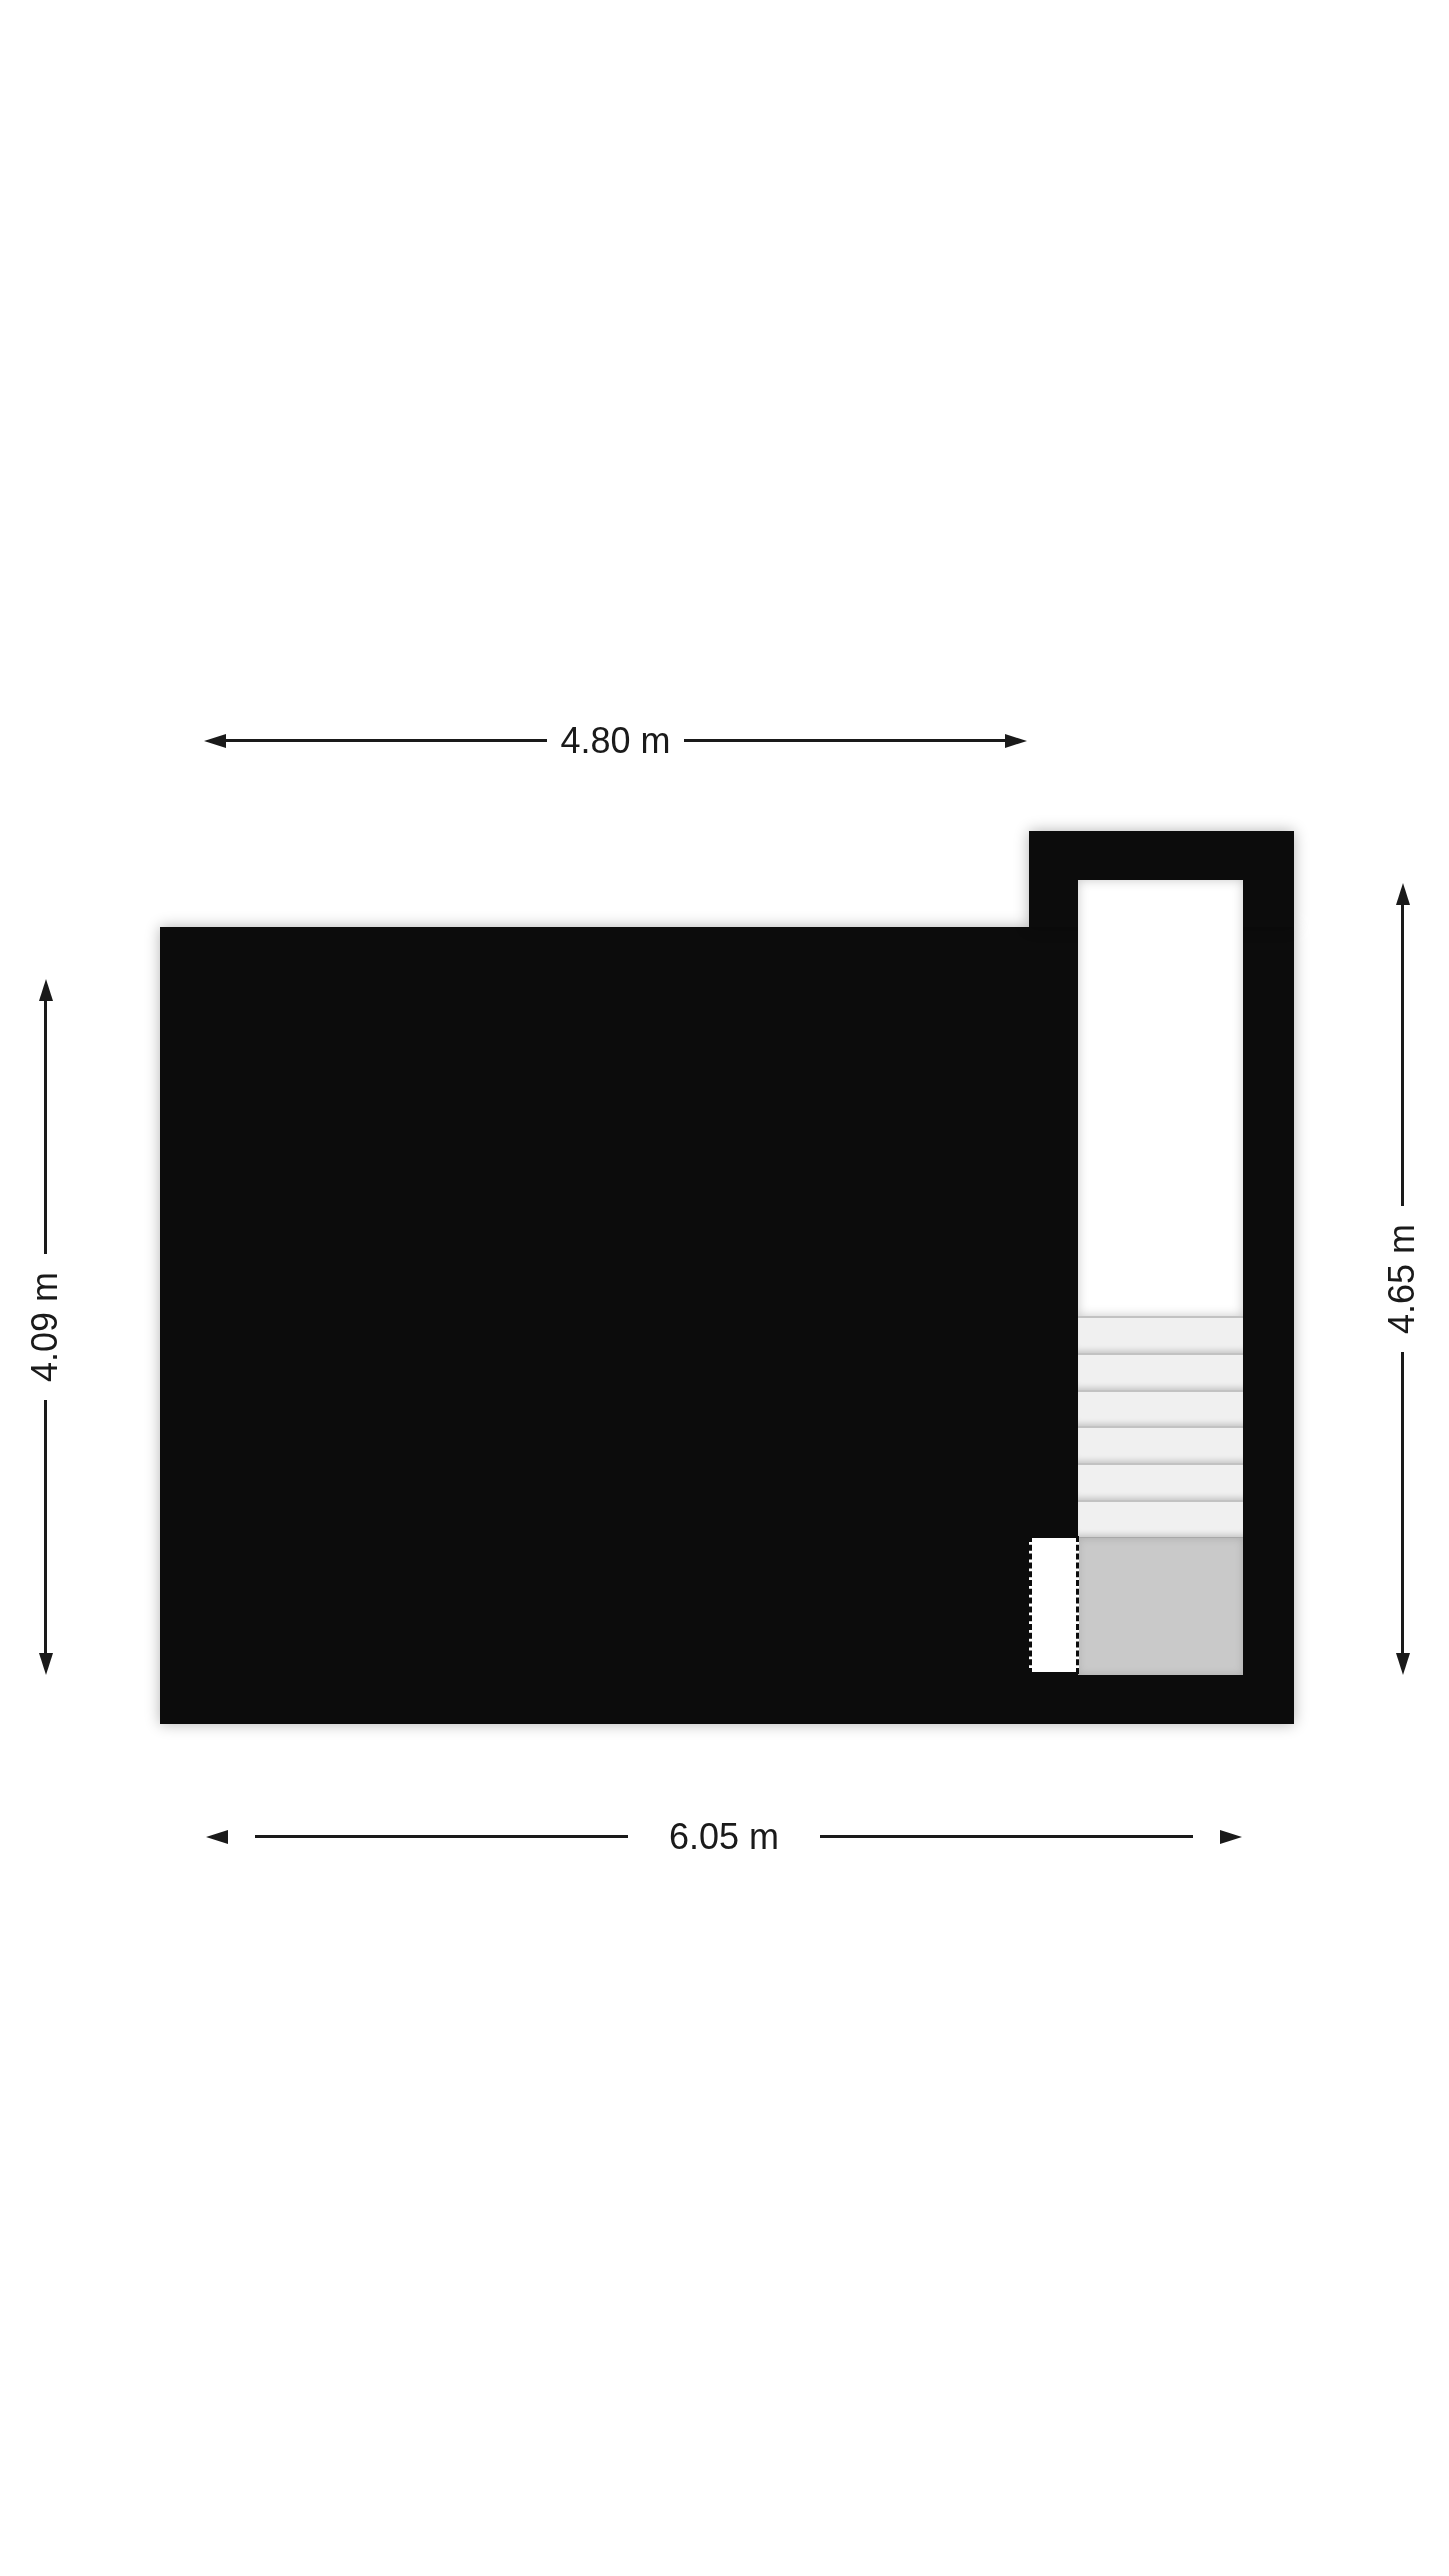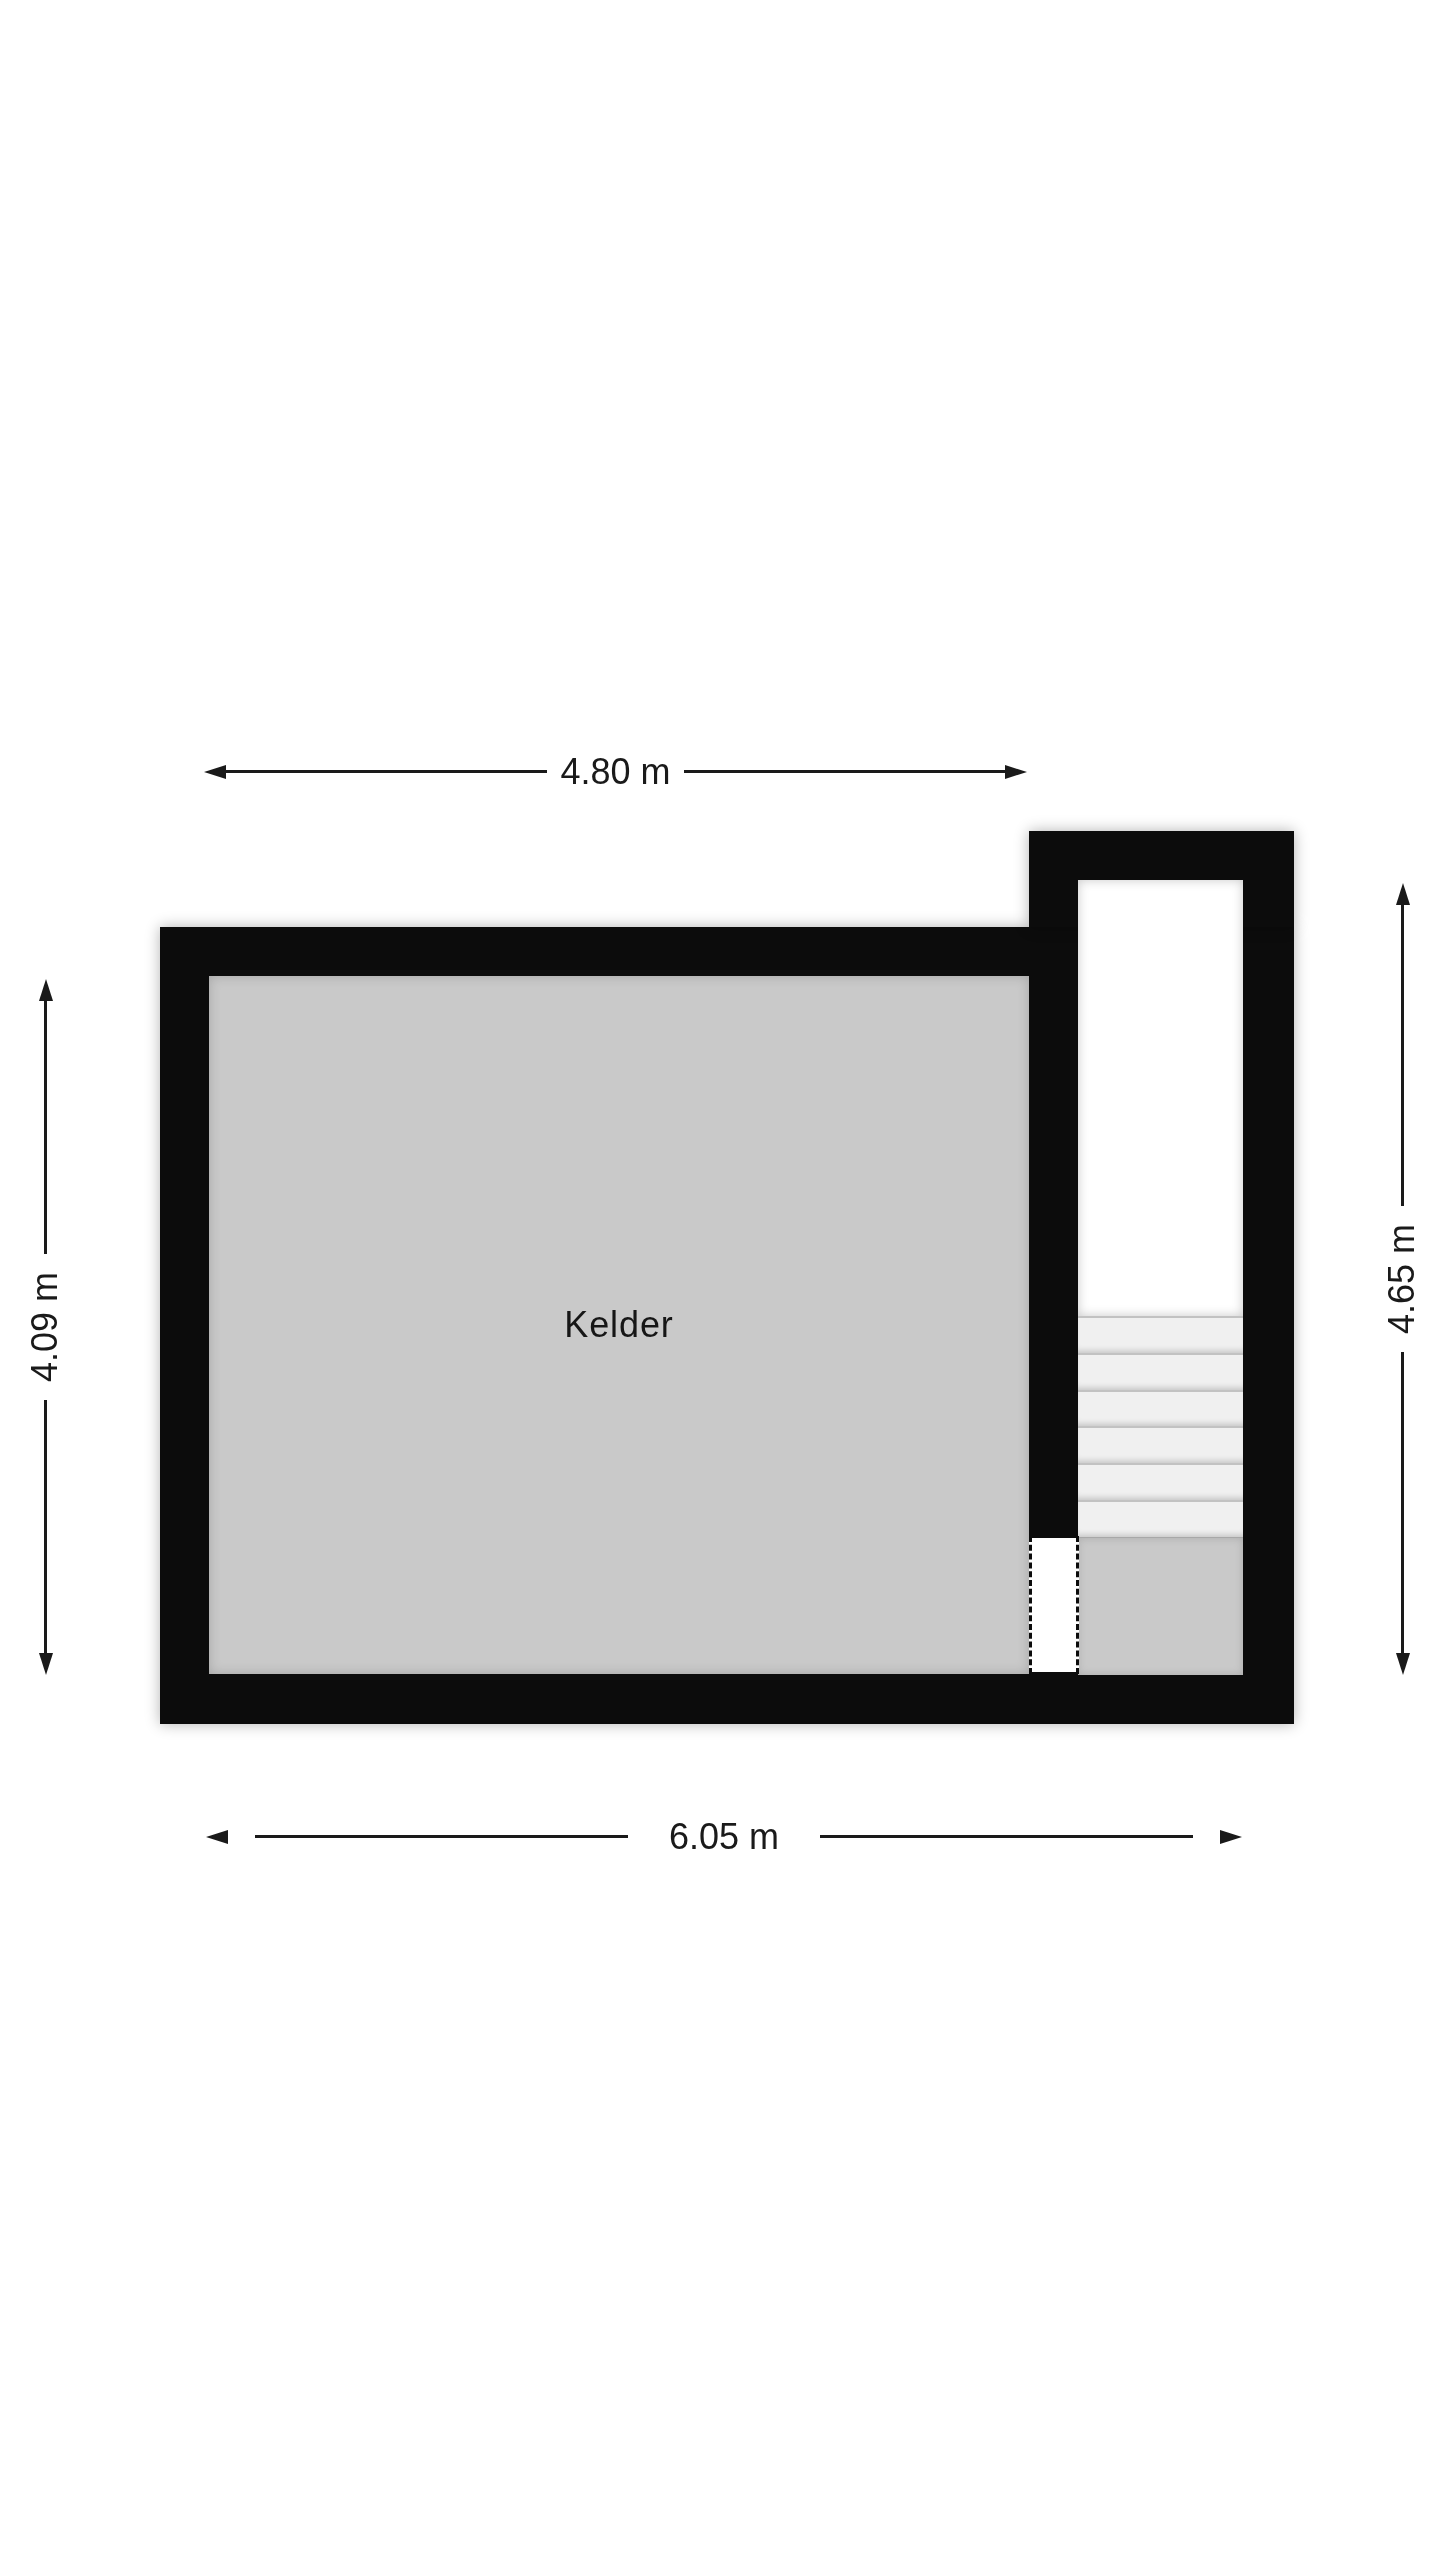--- a/index.html
+++ b/index.html
@@ -62,36 +62,33 @@
   .ah-left {width:0;height:0;border-top:7.7px solid transparent;border-bottom:7.7px solid transparent;border-right:22px solid var(--dim-color,#1a1a1a);}
   .ah-right{width:0;height:0;border-top:7.7px solid transparent;border-bottom:7.7px solid transparent;border-left:22px solid var(--dim-color,#1a1a1a);}
   .ah-up   {width:0;height:0;border-left:7.7px solid transparent;border-right:7.7px solid transparent;border-bottom:22px solid var(--dim-color,#1a1a1a);}
   .ah-down {width:0;height:0;border-left:7.7px solid transparent;border-right:7.7px solid transparent;border-top:22px solid var(--dim-color,#1a1a1a);}
 
   .vdim{position:absolute;display:flex;flex-direction:column;align-items:center;z-index:4;width:137px;}
   .vdim .line{width:2.6px;flex:1;background:var(--dim-color,#1a1a1a);}
   .vdim .vlabel-wrap{height:146px;width:137px;display:flex;align-items:center;justify-content:center;overflow:visible;}
   .vdim .dim-label{font-size:36px;white-space:nowrap;transform:rotate(-90deg);}
 
-  .dim-top   {left:204px; top:750px;  width:823px;}
+  .dim-top   {left:204px; top:719px;  width:823px;}
   .dim-bottom{left:206px; top:1815px; width:1036px;gap:27px;}
   .dim-left  {left:-23px; top:979px; height:696px;}
   .dim-right {left:1334px;top:883px; height:792px;}
 </style>
 </head>
 <body style="--page-bg: #ffffff; --wall: #0c0c0c; --room-fill: #c9c9c9; --well-fill: #ffffff; --tread-fill: #f0f0f0; --landing-fill: #c9c9c9; --dim-color: #1a1a1a;">
 
 <div class="canvas">
 
   <div class="wall-block wall-main"></div>
   <div class="wall-block wall-stair-ext"></div>
 
-  <div class="room-interior">
-    <span class="room-label">Kelder</span>
-  </div>
 
   <div class="stair-well"></div>
   <div class="stair-treads" id="treads">
       <div class="tread"></div>
       <div class="tread"></div>
       <div class="tread"></div>
       <div class="tread"></div>
       <div class="tread"></div>
       <div class="tread"></div>
     </div>

